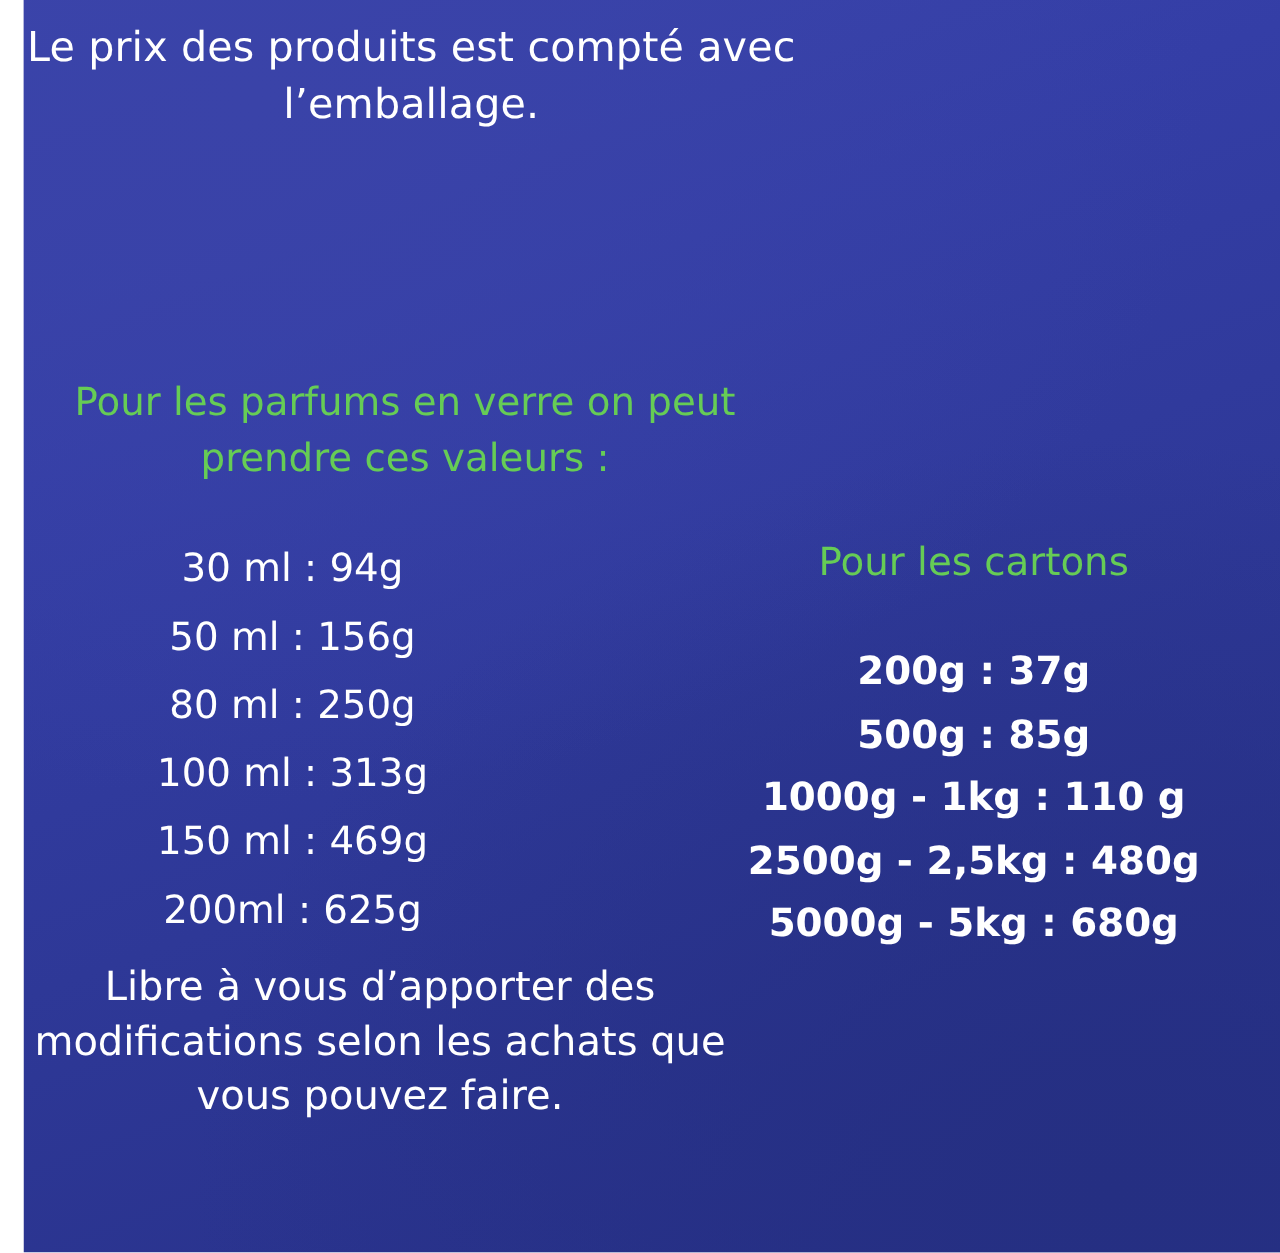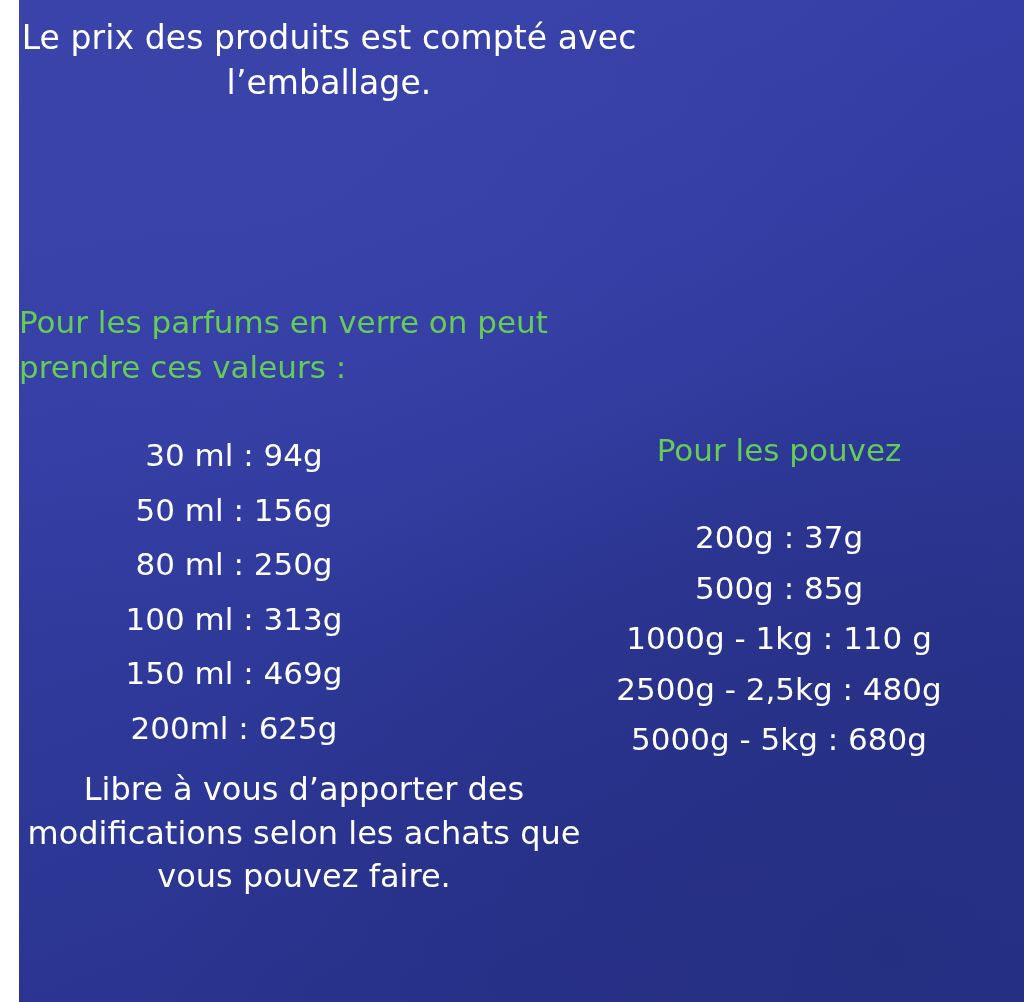--- a/index.html
+++ b/index.html
@@ -43,21 +43,21 @@
     margin-top: 26px;
     font-size: 31px;
     line-height: 1.44;
   }
 
   .glass-heading {
     position: absolute;
     left: 0;
     top: 300px;
     width: 610px;
-    text-align: left;
+    text-align: center;
     color: #66cc55;
     font-size: 31px;
     line-height: 1.46;
   }
 
   .glass-list {
     position: absolute;
     left: 0;
     top: 428px;
     width: 430px;
@@ -85,20 +85,21 @@
     left: 520px;
     top: 512px;
     width: 480px;
     text-align: center;
   }
   .cartons-list .row {
     font-size: 31px;
     line-height: 1.63;
     color: #ffffff;
     white-space: nowrap;
+    font-weight: bold;
   }
 
   .closing {
     position: absolute;
     left: 0;
     top: 768px;
     width: 570px;
     text-align: center;
     font-size: 32px;
     line-height: 1.36;
@@ -118,21 +119,21 @@
 
   <div class="glass-list">
     <div class="row">30 ml : 94g</div>
     <div class="row">50 ml : 156g</div>
     <div class="row">80 ml : 250g</div>
     <div class="row">100 ml : 313g</div>
     <div class="row">150 ml : 469g</div>
     <div class="row">200ml : 625g</div>
   </div>
 
-  <div class="cartons-heading">Pour les pouvez</div>
+  <div class="cartons-heading">Pour les cartons</div>
 
   <div class="cartons-list">
     <div class="row">200g : 37g</div>
     <div class="row">500g : 85g</div>
     <div class="row">1000g - 1kg : 110 g</div>
     <div class="row">2500g - 2,5kg : 480g</div>
     <div class="row">5000g - 5kg : 680g</div>
   </div>
 
   <div class="closing">Libre à vous d’apporter des modifications selon les achats que vous pouvez faire.</div>

